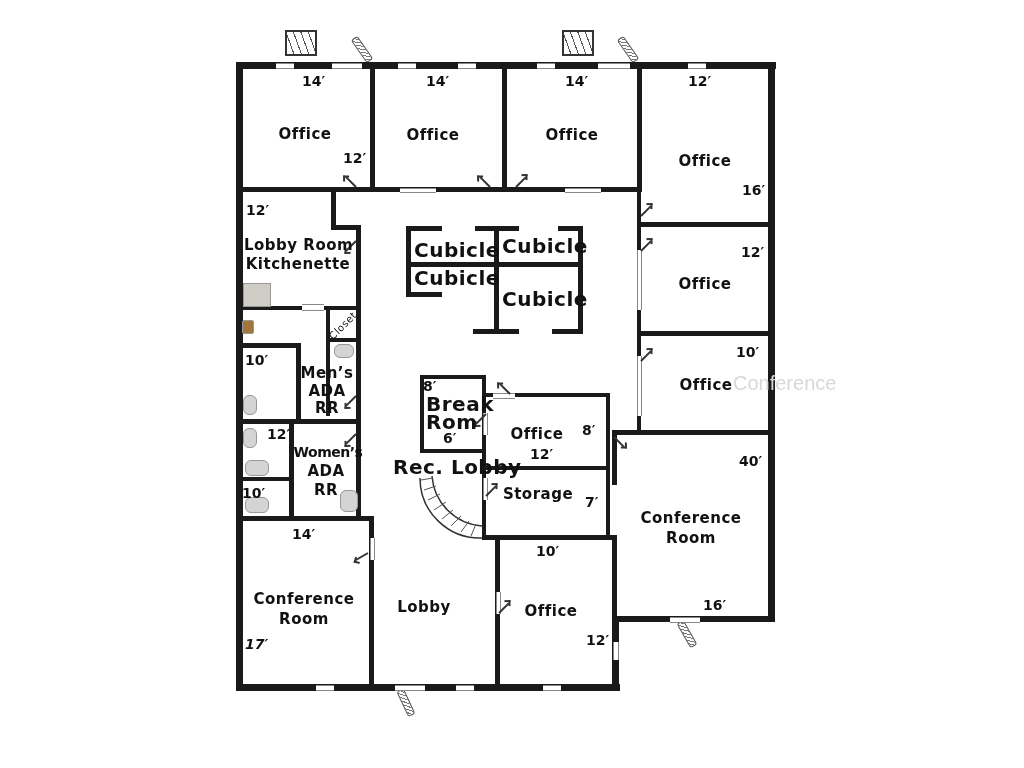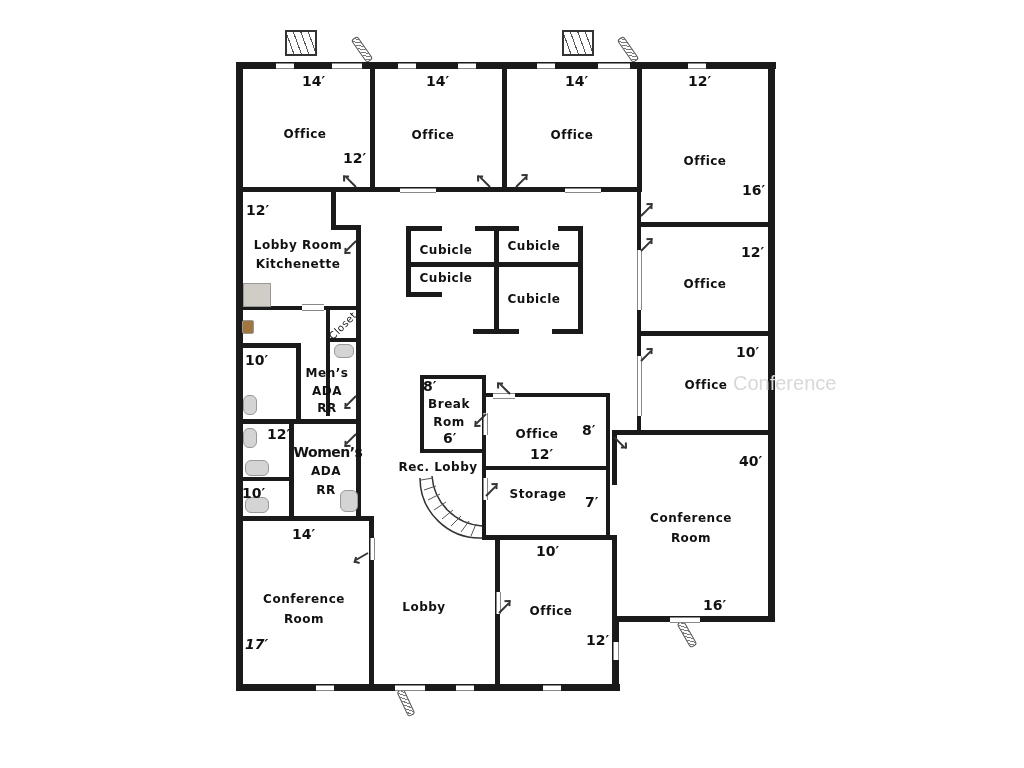--- a/index.html
+++ b/index.html
@@ -1,23 +1,23 @@
 <!DOCTYPE html>
 <html><head>
 <meta charset="utf-8">
 <style>
   html, body { margin:0; padding:0; background:#ffffff; }
   body { width:1024px; height:768px; position:relative; overflow:hidden;
          font-family:"DejaVu Sans", sans-serif; color:#111; }
   .w { position:absolute; background:#1a1a1a; }
   .win { position:absolute; background:#fff; border-top:1px solid #888; border-bottom:1px solid #888; }
   .winv { position:absolute; background:#fff; border-left:1px solid #888; border-right:1px solid #888; }
-  .lbl { position:absolute; font-weight:bold; font-size:12px; letter-spacing:0.5px; text-align:center; white-space:nowrap; line-height:20px; }
+  .lbl { position:absolute; font-weight:bold; font-size:15px; letter-spacing:0.5px; text-align:center; white-space:nowrap; line-height:20px; }
   .dim { position:absolute; font-weight:bold; font-size:14px; white-space:nowrap; }
-  .small { font-size:12px; }
+  .small { font-size:20px; }
   .door { position:absolute; width:14px; height:2px; background:#333; transform-origin:0 50%; }
   .door::after { content:""; position:absolute; right:-2px; top:-3px; width:4px; height:4px; border-top:2px solid #333; border-right:2px solid #333; transform:rotate(45deg); }
   .hvac { position:absolute; width:32px; height:26px; border:2px solid #333; box-sizing:border-box;
           background:repeating-linear-gradient(70deg,#fff 0 6px,#555 6px 7px); }
   .ext-door { position:absolute; width:6px; height:26px; border:1px solid #555; border-radius:3px;
               background:repeating-linear-gradient(45deg,#fff 0 2px,#777 2px 3px); transform-origin:50% 0; }
   .fixture { position:absolute; background:#d4d4d4; border:1px solid #999; border-radius:6px; }
   .watermark { position:absolute; color:#d8d8d8; font-size:20px; font-family:"Liberation Sans", sans-serif; }
 </style>
 </head>

